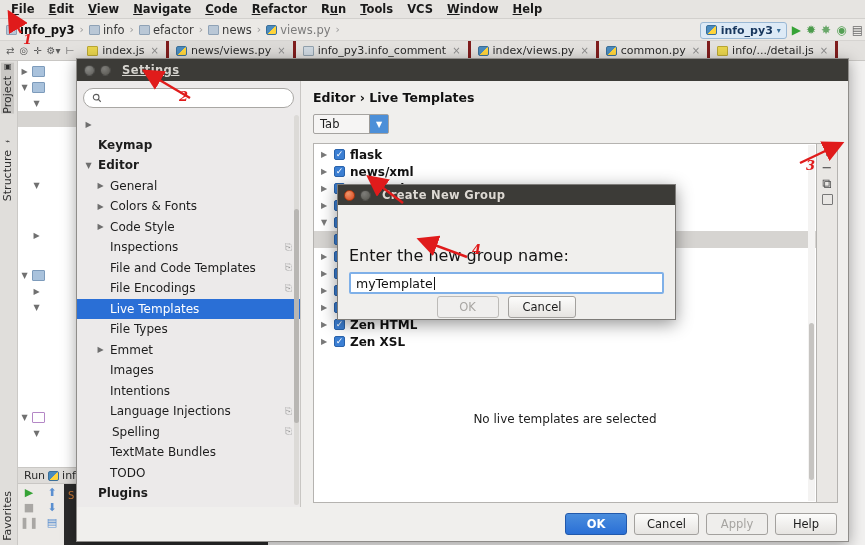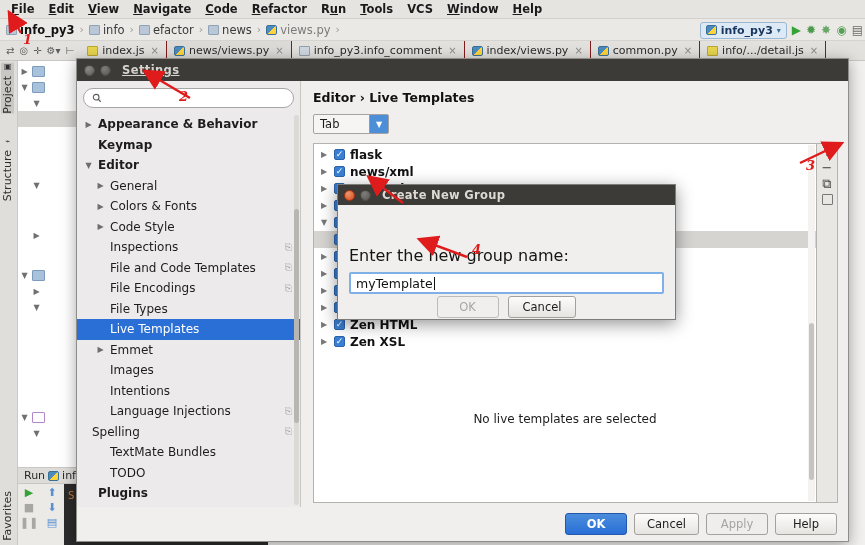--- a/index.html
+++ b/index.html
@@ -53,21 +53,21 @@
     position: absolute; top: 41px; left: 0; right: 0; height: 20px;
     background: #e3e1de;
     border-bottom: 1px solid #c9c7c4;
     display: flex; align-items: stretch;
   }
   .tab-tools { display: flex; align-items: center; gap: 5px; padding: 0 6px; }
   .tool-glyph { color: #5c5c5c; font-size: 10px; line-height: 1; }
   .tab {
     display: flex; align-items: center; gap: 4px;
     padding: 0 7px; font-size: 11px; color: #2a2a2a;
-    border-right: 1px solid #7f1d1d;
+    border-right: 3px solid #7f1d1d;
     background: #e3e1de; white-space: nowrap;
   }
   .tab.active { background: #dcdad7; }
   .tab .x { color: #8a8a8a; font-size: 10px; margin-left: 2px; }
 
   
   .runbar {
     position: absolute; top: 20px; right: 2px; height: 20px;
     display: flex; align-items: center; gap: 5px;
   }
@@ -496,21 +496,20 @@
           <input type="text" value="" placeholder="" style="">
         </div>
       </div>
 
       <div class="tree">
         <div class="tree-scroll">
             <i></i>
           </div>
         <div class="tnode bold">
             <span class="tw">▶</span>
-            <span>Appearance &amp; Behavior</span>
           </div>
         <div class="tnode bold" style="padding-left:21px">
             <span>Keymap</span>
           </div>
         <div class="tnode bold">
             <span class="tw">▼</span>
             <span>Editor</span>
           </div>
         <div class="tnode" style="padding-left:18px">
             <span class="tw">▶</span>
@@ -529,41 +528,41 @@
             <span class="badge">⎘</span>
           </div>
         <div class="tnode" style="padding-left:33px">
             <span>File and Code Templates</span>
             <span class="badge">⎘</span>
           </div>
         <div class="tnode" style="padding-left:33px">
             <span>File Encodings</span>
             <span class="badge">⎘</span>
           </div>
-        <div class="tnode" style="padding-left:33px">
-            <span>File Types</span>
-          </div>
         <div class="tnode sel" style="padding-left:33px">
             <span>Live Templates</span>
+          </div>
+        <div class="tnode" style="padding-left:33px">
+            <span>File Types</span>
           </div>
         <div class="tnode" style="padding-left:18px">
             <span class="tw">▶</span>
             <span>Emmet</span>
           </div>
         <div class="tnode" style="padding-left:33px">
             <span>Images</span>
           </div>
         <div class="tnode" style="padding-left:33px">
             <span>Intentions</span>
           </div>
         <div class="tnode" style="padding-left:33px">
             <span>Language Injections</span>
             <span class="badge">⎘</span>
           </div>
-        <div class="tnode" style="padding-left:15px">
+        <div class="tnode" style="padding-left:35px">
             <span>Spelling</span>
             <span class="badge">⎘</span>
           </div>
         <div class="tnode" style="padding-left:33px">
             <span>TextMate Bundles</span>
           </div>
         <div class="tnode" style="padding-left:33px">
             <span>TODO</span>
           </div>
         <div class="tnode bold" style="padding-left:21px">

